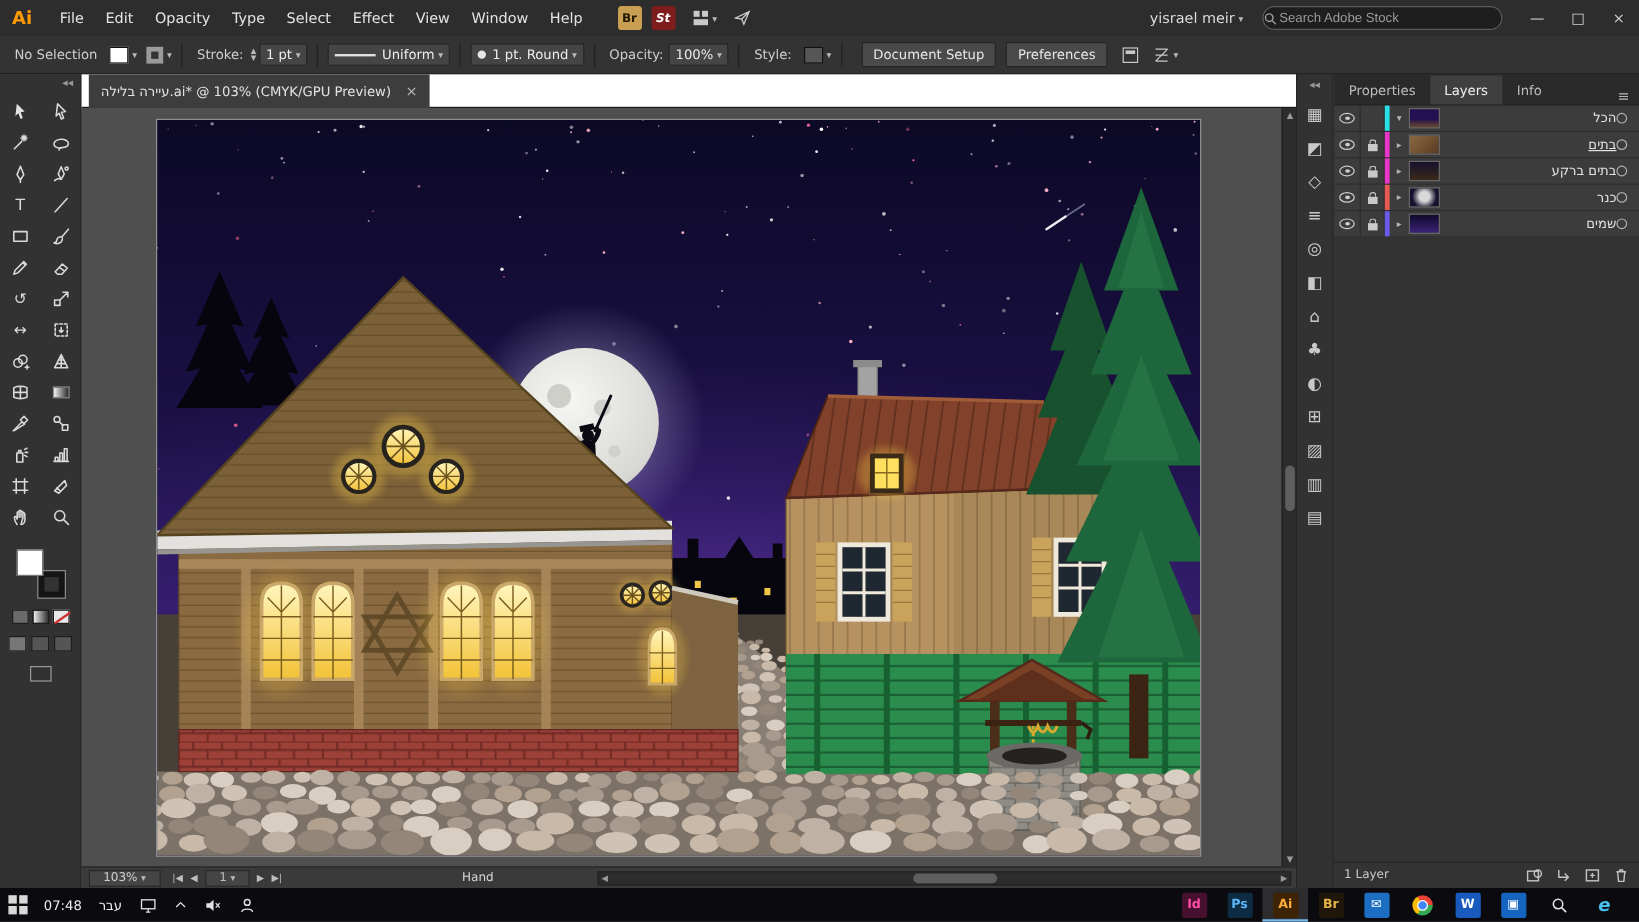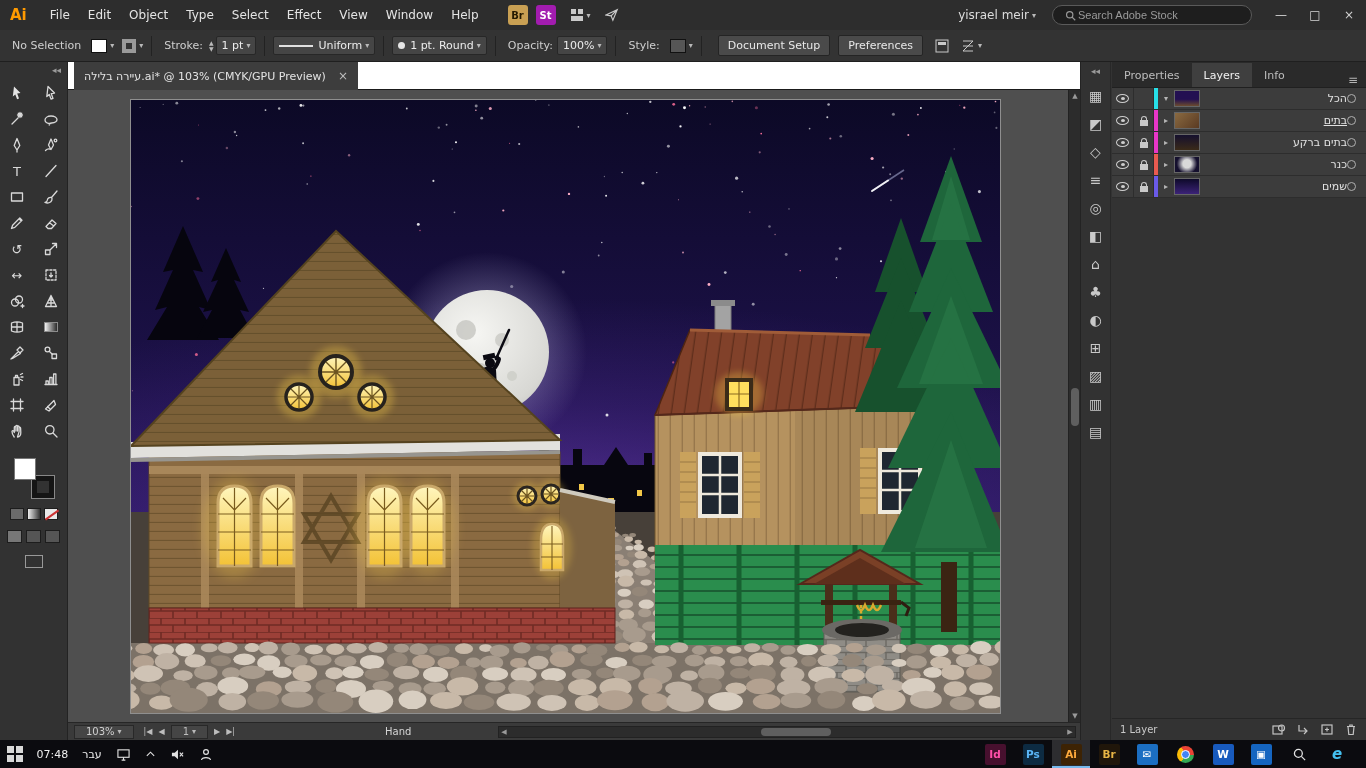--- a/index.html
+++ b/index.html
@@ -4,25 +4,25 @@
 <style>
   html,body{margin:0;padding:0;width:1366px;height:768px;overflow:hidden;background:#4f4f4f;
     font-family:"DejaVu Sans","Liberation Sans",sans-serif;-webkit-font-smoothing:antialiased;}
   *{box-sizing:border-box;}
   
   #menubar{position:absolute;left:0;top:0;width:1366px;height:30px;background:#2d2d2d;display:flex;align-items:center;color:#e4e4e4;font-size:12px;}
   #ailogo{color:#ff9a00;font-weight:bold;font-size:15px;margin:0 14px 0 10px;}
   .menuitem{padding:0 9px;height:30px;display:flex;align-items:center;cursor:default;}
   .mini-sq{width:20px;height:20px;border-radius:3px;display:flex;align-items:center;justify-content:center;font-size:10px;font-weight:bold;margin-left:8px;}
   #br-btn{background:#c9a053;color:#241a02;margin-left:20px;}
-  #st-btn{background:#a21caf;color:#fff;}
+  #st-btn{background:#7f1d1d;color:#fff;font-style:italic;}
   .mb-icon{color:#c9c9c9;margin-left:14px;display:flex;align-items:center;}
   .caret{font-size:8px;color:#b9b9b9;margin-left:3px;}
   #user{margin-left:auto;display:flex;align-items:center;color:#dcdcdc;}
-  #stock-search{width:200px;height:20px;background:#1e1e1e;border:1px solid #5a5a5a;border-radius:11px;margin:0 12px 0 16px;display:flex;align-items:center;padding:0 12px;}
+  #stock-search{width:200px;height:20px;background:#1e1e1e;border:1px solid #5a5a5a;border-radius:11px;margin:0 12px 0 16px;display:flex;align-items:center;padding:0 0;}
   #stock-search input{background:transparent;border:none;outline:none;color:#cfcfcf;font-size:11px;width:160px;}
   #stock-search input::placeholder{color:#9a9a9a;}
   .winbtn{width:34px;height:30px;display:flex;align-items:center;justify-content:center;color:#d2d2d2;font-size:12px;}
   
   #controlbar{position:absolute;left:0;top:30px;width:1366px;height:32px;background:#333333;border-bottom:1px solid #1f1f1f;display:flex;align-items:center;color:#d6d6d6;font-size:11px;padding:0 8px;}
   .cb-sep{width:1px;height:20px;background:#222;margin:0 8px;}
   .cb-label{margin:0 4px;color:#cfcfcf;}
   .field{background:#454545;border:1px solid #272727;height:19px;display:flex;align-items:center;padding:0 5px;color:#ececec;border-radius:2px;}
   .swatch{width:16px;height:14px;border:1px solid #111;background:#fff;margin-left:6px;}
   .stroke-swatch{width:14px;height:14px;border:4px solid #9a9a9a;background:transparent;margin-left:8px;}
@@ -112,21 +112,21 @@
   .startgrid{display:grid;grid-template-columns:7px 7px;grid-template-rows:7px 7px;gap:1.5px;}
   .startgrid div{background:#d8d8d8;}
 </style>
 </head>
 <body>
 
 <div id="menubar">
   <span id="ailogo">Ai</span>
   <span class="menuitem">File</span>
   <span class="menuitem">Edit</span>
-  <span class="menuitem">Object</span>
+  <span class="menuitem">Opacity</span>
   <span class="menuitem">Type</span>
   <span class="menuitem">Select</span>
   <span class="menuitem">Effect</span>
   <span class="menuitem">View</span>
   <span class="menuitem">Window</span>
   <span class="menuitem">Help</span>
   <span class="mini-sq" id="br-btn">Br</span>
   <span class="mini-sq" id="st-btn">St</span>
   <span class="mb-icon">
     <svg width="14" height="14" viewBox="0 0 14 14">

